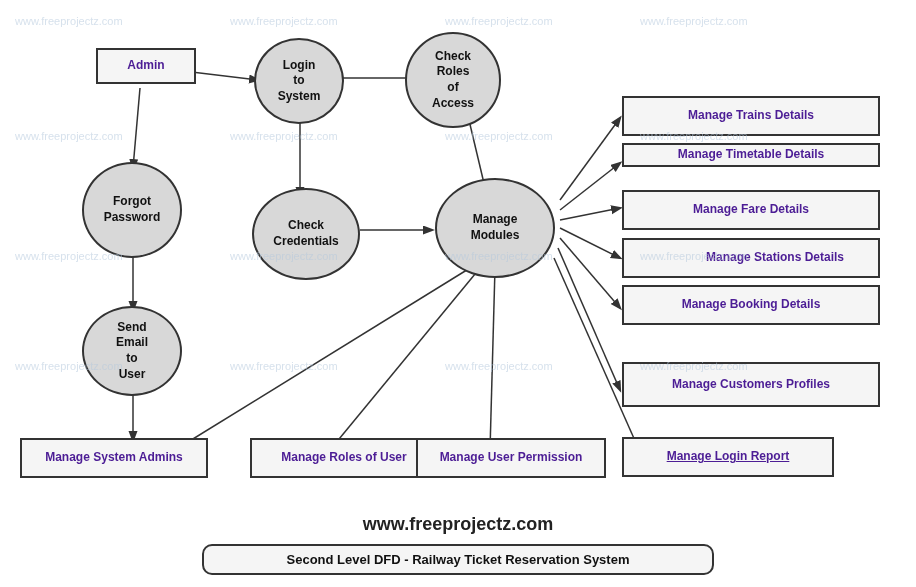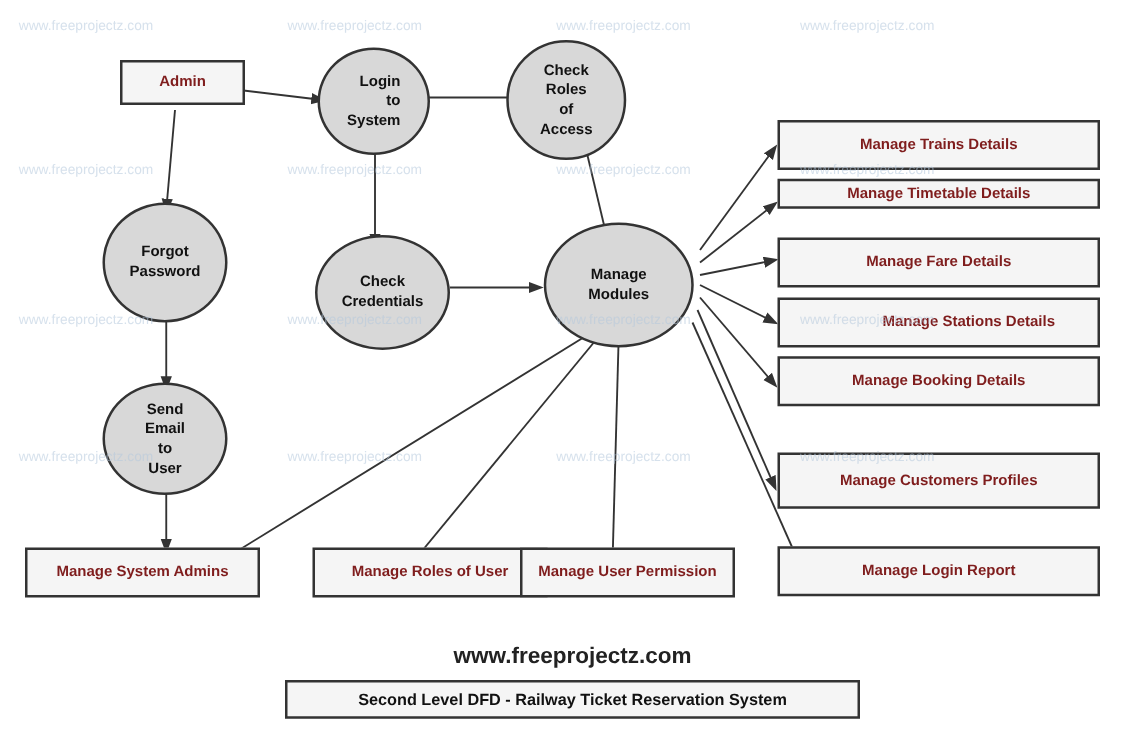--- a/index.html
+++ b/index.html
@@ -25,21 +25,21 @@
     .node-rect {
       position: absolute;
       border: 2px solid #333;
       background: #f5f5f5;
       display: flex;
       align-items: center;
       justify-content: center;
       text-align: center;
       font-size: 12px;
       font-weight: bold;
-      color: #7f1d1d;
+      color: #4c1d95;
       line-height: 1.3;
     }
 
     .node-ellipse {
       position: absolute;
       border: 2px solid #333;
       background: #d8d8d8;
       border-radius: 50%;
       display: flex;
       align-items: center;
@@ -139,21 +139,21 @@
   <line x1="480" y1="268" x2="330" y2="450" marker-end="url(#arrow)"></line>
 
   <line x1="495" y1="268" x2="490" y2="450" marker-end="url(#arrow)"></line>
 </svg>
 
 <div class="node-rect" style="left:96px; top:48px; width:100px; height:36px;">
   <span>Admin</span>
 </div>
 
 <div class="node-ellipse" style="left:254px; top:38px; width:90px; height:86px;">
-  <span style="white-space:pre-line;text-align:right;">Login
+  <span style="white-space:pre-line;">Login
 to
 System</span>
 </div>
 
 <div class="node-ellipse" style="left:405px; top:32px; width:96px; height:96px;">
   <span style="white-space:pre-line;">Check
 Roles
 of
 Access</span>
 </div>
@@ -197,41 +197,41 @@
 </div>
 
 <div class="node-rect output" style="left:622px; top:285px; width:258px; height:40px;">
   <span>Manage Booking Details</span>
 </div>
 
 <div class="node-rect output" style="left:622px; top:362px; width:258px; height:45px;">
   <span>Manage Customers Profiles</span>
 </div>
 
-<div class="node-rect output" style="left:622px; top:437px; width:258px; height:40px;">
+<div class="node-rect output" style="left:622px; top:437px; width:212px; height:40px;text-decoration:underline;">
   <span>Manage Login Report</span>
 </div>
 
 <div class="node-rect output" style="left:20px; top:438px; width:188px; height:40px;">
   <span>Manage System Admins</span>
 </div>
 
 <div class="node-rect output" style="left:218px; top:438px; width:188px; height:40px;margin-left:32px;">
   <span>Manage Roles of User</span>
 </div>
 
-<div class="node-rect output" style="left:416px; top:438px; width:172px; height:40px;text-align:center;">
+<div class="node-rect output" style="left:416px; top:438px; width:190px; height:40px;text-align:center;">
   <span>Manage User Permission</span>
 </div>
 
 <div class="footer-text" style="left:50%; transform:translateX(-50%); bottom:52px; width:400px;">
   <span>www.freeprojectz.com</span>
 </div>
 
-<div class="footer-subtitle" style="position:absolute; left:50%; transform:translateX(-50%); bottom:12px; width:460px; text-align:center;">
+<div class="footer-subtitle" style="position:absolute; left:50%; transform:translateX(-50%); bottom:12px; width:512px; text-align:center;border-radius:10px;">
   <span>Second Level DFD - Railway Ticket Reservation System</span>
 </div>
 
 <div class="watermark" style="top:15px; left:15px;">www.freeprojectz.com</div>
 <div class="watermark" style="top:15px; left:230px;">www.freeprojectz.com</div>
 <div class="watermark" style="top:15px; left:445px;">www.freeprojectz.com</div>
 <div class="watermark" style="top:15px; left:640px;">www.freeprojectz.com</div>
 <div class="watermark" style="top:130px; left:15px;">www.freeprojectz.com</div>
 <div class="watermark" style="top:130px; left:230px;">www.freeprojectz.com</div>
 <div class="watermark" style="top:130px; left:445px;">www.freeprojectz.com</div>

